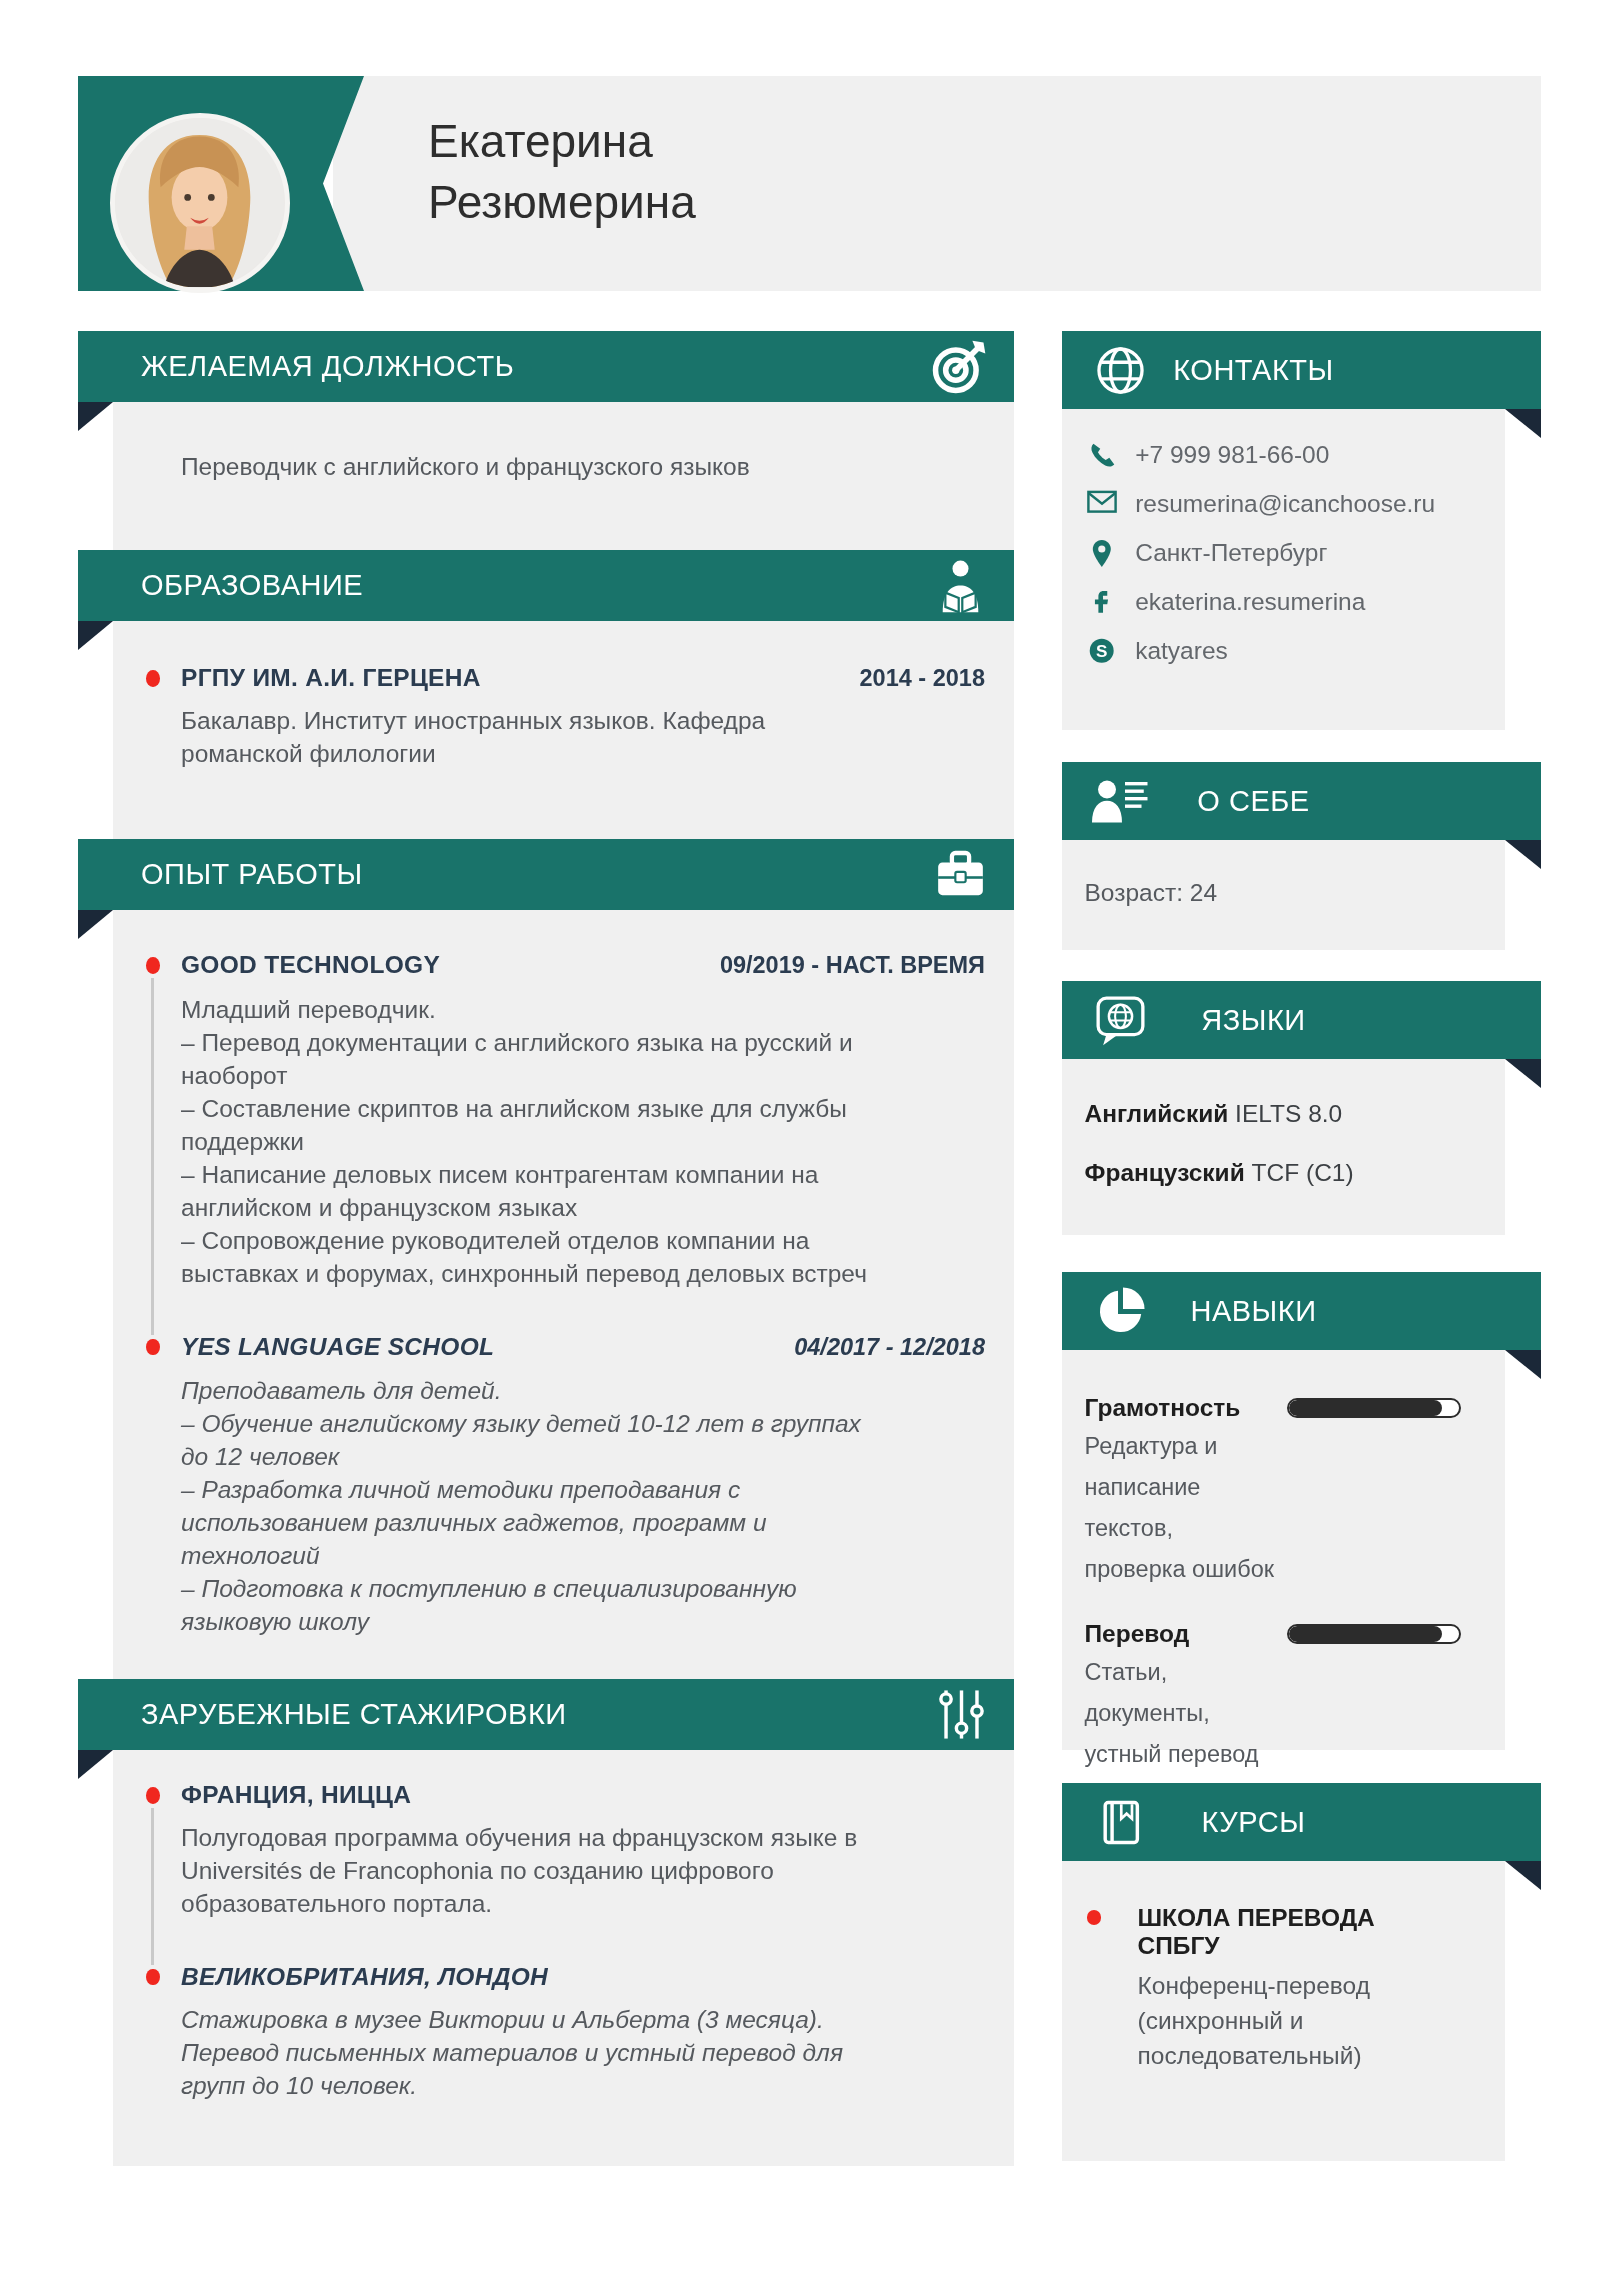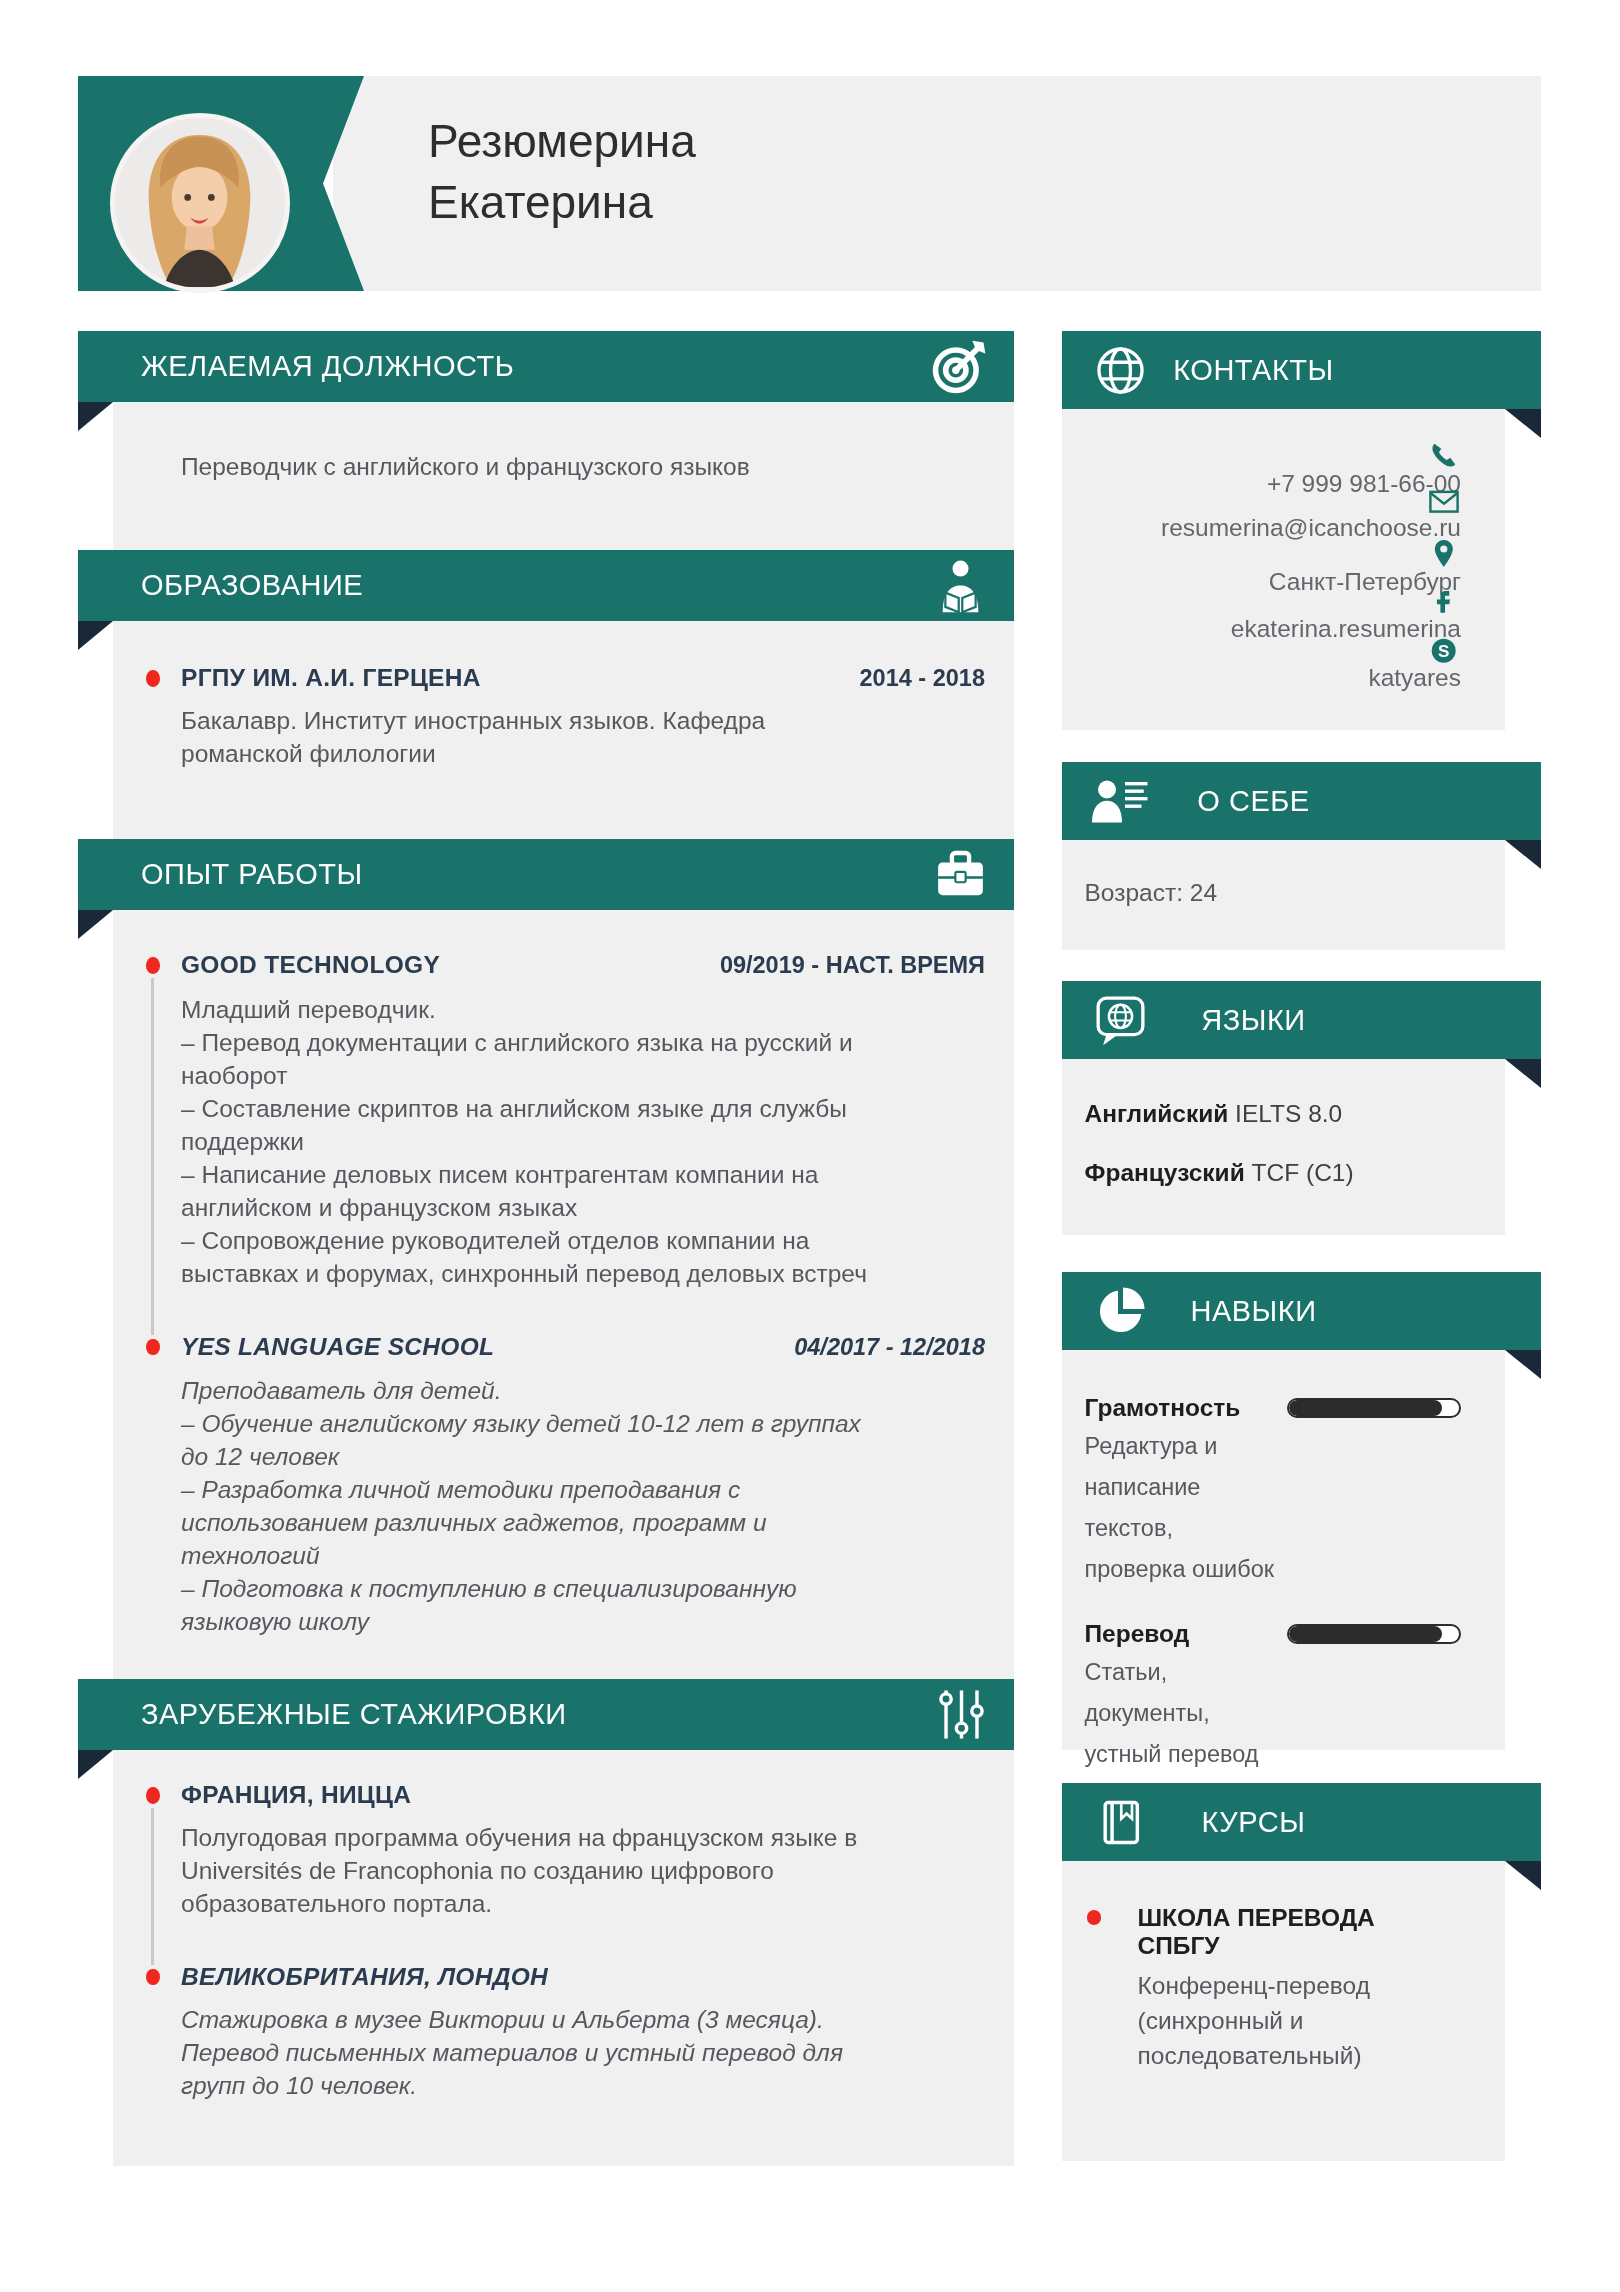--- a/index.html
+++ b/index.html
@@ -52,21 +52,21 @@
                    width:2.9px; background:#c9c9c9; }
   .entry-head { display:flex; align-items:baseline; }
   .entry-name { font-size:24.5px; font-weight:bold; color:#2b3c50; letter-spacing:0.3px; }
   .entry-date { margin-left:auto; font-size:23.5px; font-weight:bold; color:#2b3c50; white-space:nowrap; }
   .entry-role, .point, .entry-desc { font-size:24.5px; line-height:33px; color:#55595e; max-width:696px; }
   .entry-role { margin-top:13.7px; }
   .point { margin-top:0; }
   .entry-desc { margin-top:11.8px; }
   
   .c-contacts { height:321px; padding-top:32px; margin-bottom:32px; }
-  .contact-row { display:flex; align-items:flex-end; height:49px;flex-direction:column; }
+  .contact-row { display:flex; align-items:flex-start; height:49px; }
   .contact-ic { width:35px; display:flex; justify-content:center; }
   .contact-val { margin-left:15.7px; font-size:24.5px; color:#63676c; }
   .c-about { height:110px; padding-top:39px; margin-bottom:31px; font-size:24.5px; color:#55595e; }
   .c-languages { height:176px; padding-top:41px; margin-bottom:37px; }
   .lang-row { font-size:24.5px; margin-bottom:31px; color:#3c4044; }
   .lang-name { font-weight:bold; color:#1e1e1e; }
   .c-skills { height:400px; padding-top:43px; margin-bottom:33px; }
   .skill { display:flex; justify-content:space-between; align-items:flex-start; margin-bottom:29px; }
   .skill:last-child { align-items:flex-end; margin-bottom:0; }
   .skill-info { width:194px; }
@@ -95,22 +95,22 @@
     <ellipse cx="50" cy="47" rx="16.5" ry="20" fill="#f4cdab"></ellipse>
     <path d="M50 11 C31 11 25 27 27 41 C35 33 44 29 50 29 C56 29 65 33 73 41 C75 27 69 11 50 11 Z" fill="#c89254"></path>
     <circle cx="43" cy="47" r="2" fill="#4a3b2f"></circle>
     <circle cx="57" cy="47" r="2" fill="#4a3b2f"></circle>
     <path d="M44.5 59 Q50 62.5 55.5 59 Q50 66 44.5 59 Z" fill="#d04a3c"></path>
     <path d="M42.5 64 L57.5 64 L59 78 L41 78 Z" fill="#eec09c"></path>
     <path d="M29 100 C33 85 43 78 50 78 C57 78 67 85 71 100 Z" fill="#3c3430"></path>
   </svg>
 </div>
 <div class="hdr-name">
+  <div>Екатерина</div>
   <div>Резюмерина</div>
-  <div>Екатерина</div>
 </div>
 
 <div class="lcol">
 
   <section class="lsec">
     <div class="bar">
       <span class="bar-title">ЖЕЛАЕМАЯ ДОЛЖНОСТЬ</span>
       <span class="bar-icon">
         <svg width="59" height="59" viewBox="0 0 64 64" fill="none">
           <circle cx="28" cy="36" r="22" stroke="#fff" stroke-width="6"></circle>

